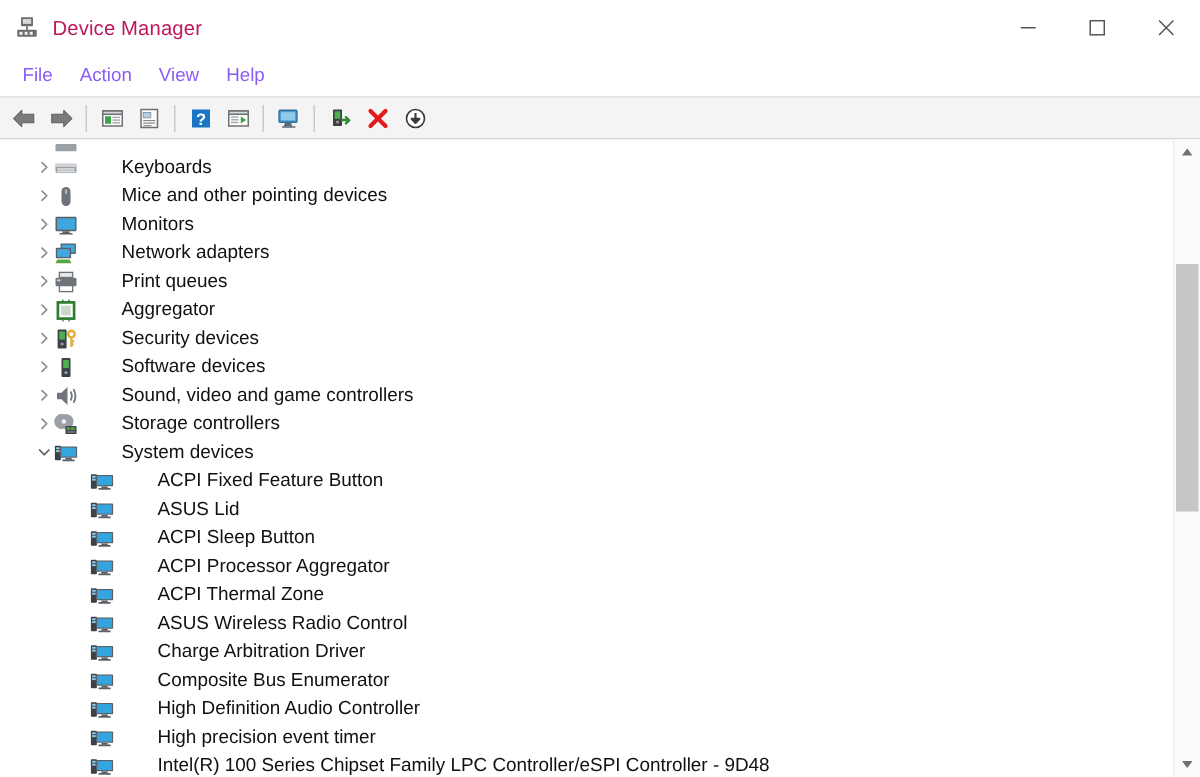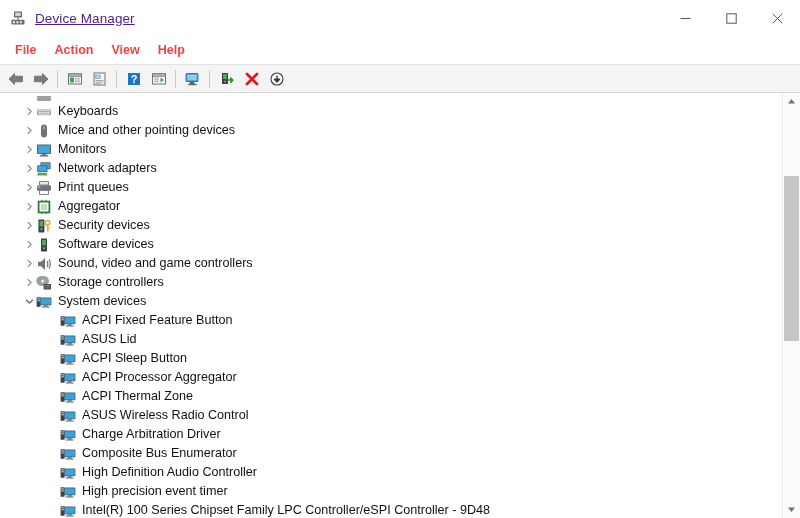--- a/index.html
+++ b/index.html
@@ -28,23 +28,22 @@
     position: relative;
   }
   .title-icon {
     width: 16px; height: 16px;
     margin-left: 10px; margin-right: 9px;
     position: relative;
     flex: 0 0 auto;
   }
   .title-text {
     font-size: 13.5px;
-    color: #4c1d95;
+    color: #be185d;
     letter-spacing: .1px;
-    text-decoration: underline;
   }
   .winbtns {
     position: absolute;
     right: 0; top: 0;
     height: 36px;
     display: flex;
   }
   .winbtn {
     width: 46px; height: 36px;
     display: flex;
@@ -57,24 +56,23 @@
   .menubar {
     height: 28px;
     min-height: 28px;
     background: #ffffff;
     display: flex;
     align-items: center;
     padding-left: 6px;
   }
   .menuitem {
     font-size: 12.5px;
-    color: #ef4444;
+    color: #8b5cf6;
     padding: 3px 9px;
     border-radius: 2px;
-    font-weight: bold;
   }
 
   
   .toolbar {
     height: 27px;
     min-height: 27px;
     background: #f4f4f4;
     border-top: 1px solid #e3e3e3;
     border-bottom: 1px solid #d6d6d6;
     display: flex;
@@ -133,21 +131,21 @@
     flex: 0 0 auto;
   }
   .chev svg { display:block; }
   .node-icon {
     width: 16px; height: 16px;
     margin-right: 6px;
     flex: 0 0 auto;
     position: relative;
   }
   .row.child .node-icon { margin-left: 60px; }
-  .label { line-height: 19px; }
+  .label { line-height: 19px; margin-left: 23px; }
 
   
   .vscroll {
     position: absolute;
     right: 0; top: 0; bottom: 0;
     width: 17px;
     background: #fbfbfb;
     border-left: 1px solid #ececec;
   }
   .sb-arrow {

